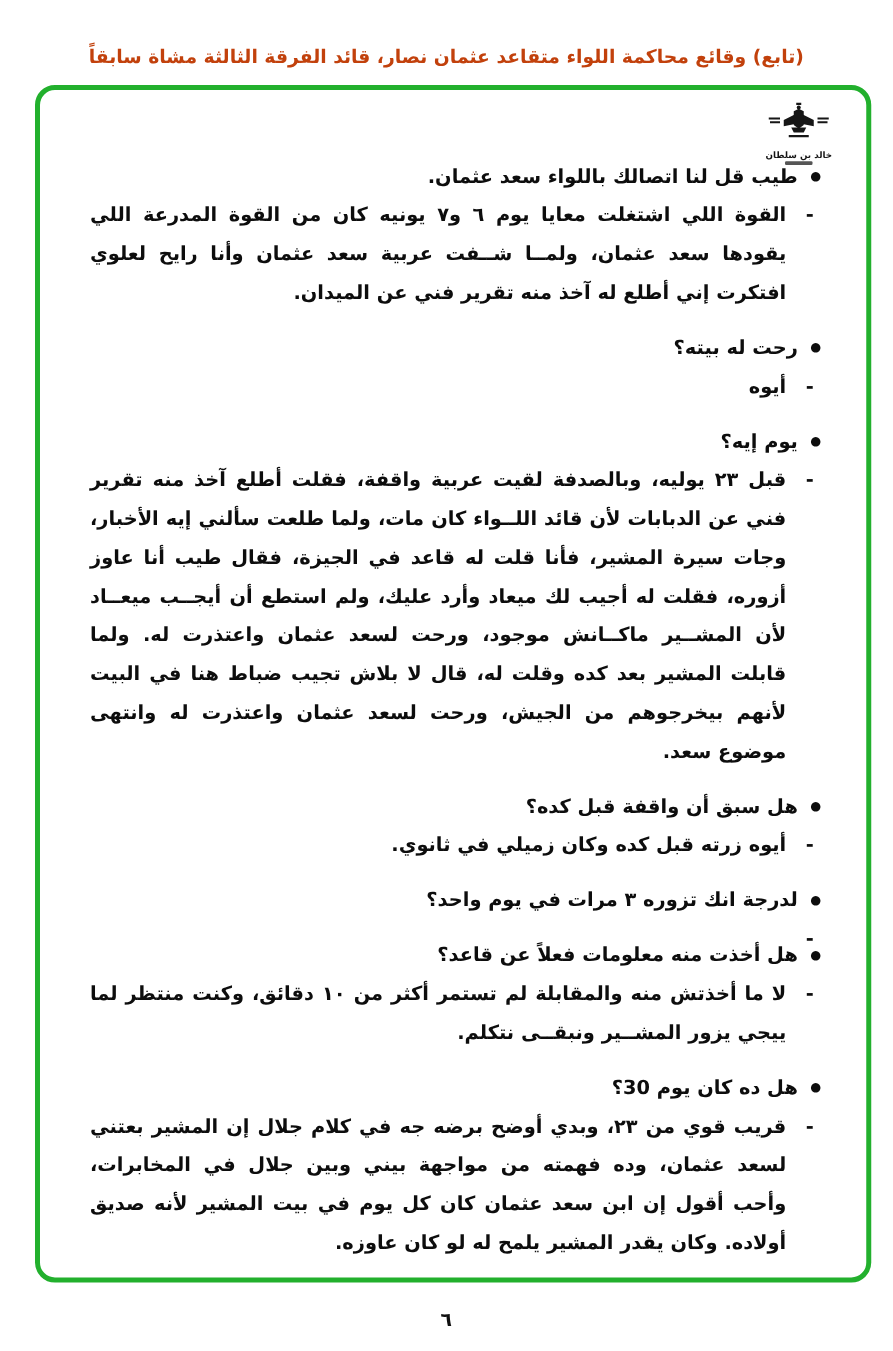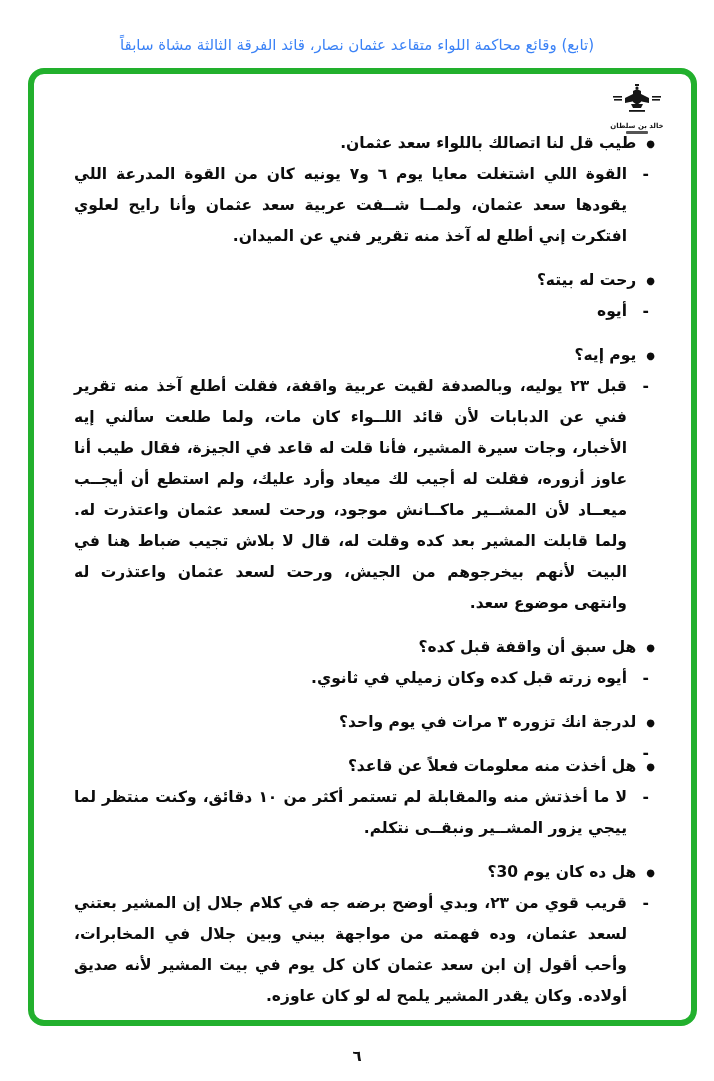--- a/index.html
+++ b/index.html
@@ -9,29 +9,29 @@
     position: relative;
     font-family: "DejaVu Sans", sans-serif;
     overflow: hidden;
   }
   .header {
     position: absolute;
     top: 36px; left: 0; right: 0;
     text-align: center;
     direction: rtl;
     font-size: 15px;
-    font-weight: normal;
-    color: #3b82f6;
+    font-weight: bold;
+    color: #c2410c;
   }
   .frame {
     position: absolute;
     left: 28px; top: 68px;
     width: 669px; height: 958px;
     box-sizing: border-box;
-    border: 6px solid #22c55e;
+    border: 4px solid #22c55e;
     border-radius: 16px;
     background: #ffffff;
   }
   .stamp {
     position: absolute;
     top: 10px; right: 26px;
     width: 56px;
     text-align: center;
     color: #141414;
   }

